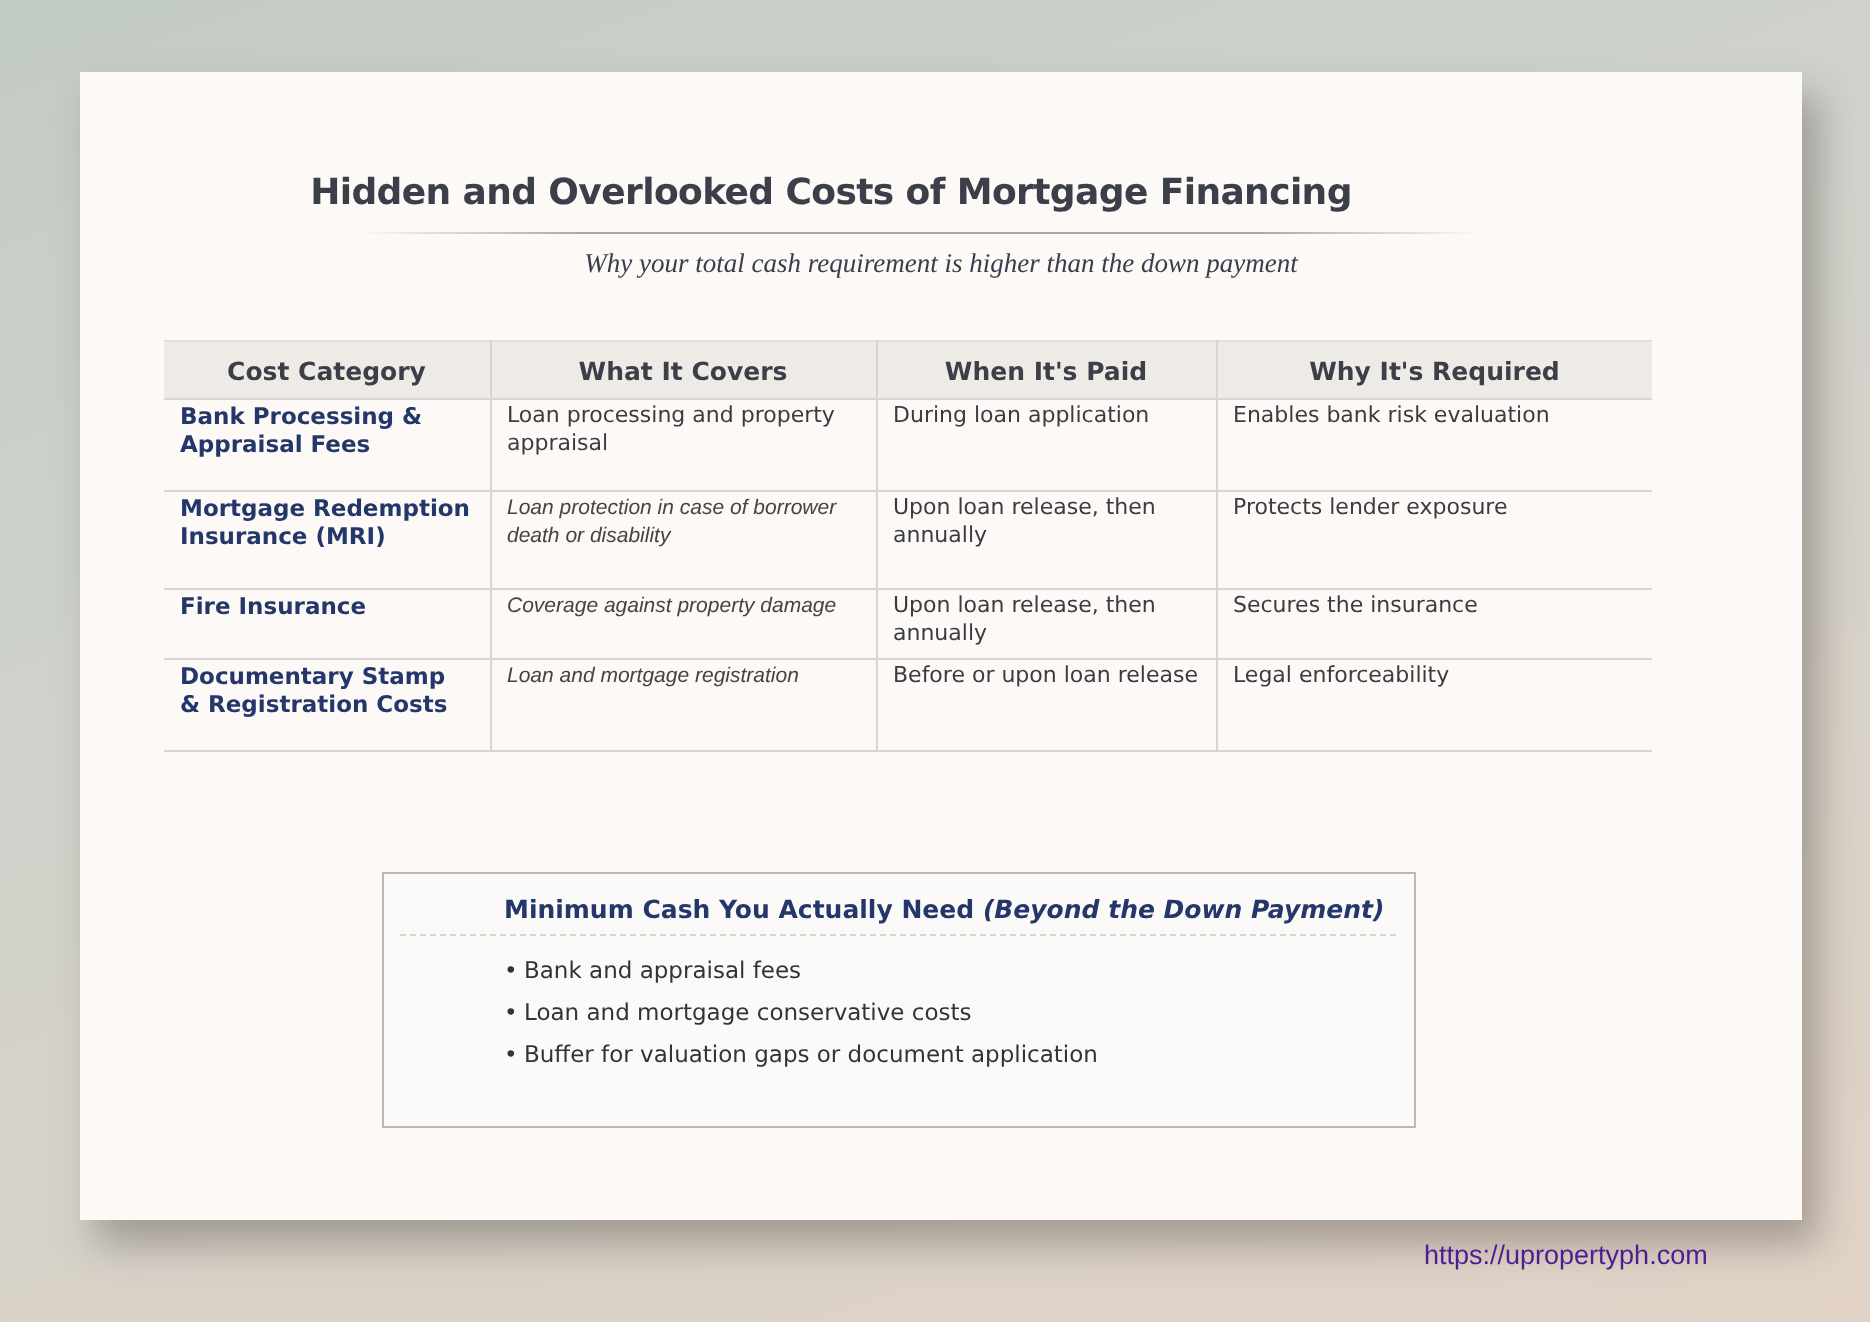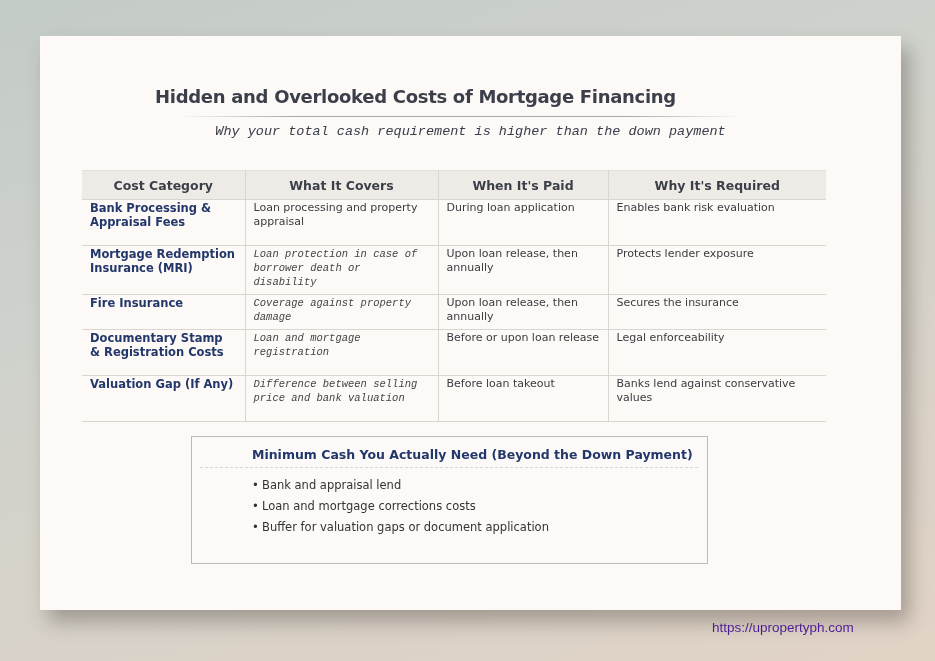--- a/index.html
+++ b/index.html
@@ -17,21 +17,21 @@
     position: absolute; left: 0; top: 50px; width: 751px; text-align: center;
     font-family: "DejaVu Sans", sans-serif; font-weight: bold;
     font-size: 18px; color: #3c3f4a; letter-spacing: -0.3px;
   }
   .title-rule {
     position: absolute; left: 140px; top: 80px; width: 560px; height: 1px;
     background: linear-gradient(90deg, rgba(150,150,150,0) 0%, #a8a8a8 20%, #a8a8a8 80%, rgba(150,150,150,0) 100%);
   }
   .subtitle {
     position: absolute; left: 0; top: 88px; width: 861px; text-align: center;
-    font-family: Liberation Mono, monospace; font-style: italic;
+    font-family: Liberation Serif, serif; font-style: italic;
     font-size: 13.5px; color: #3a3d4c;
   }
   table.costs {
     position: absolute; left: 42px; top: 134px; width: 744px;
     border-collapse: collapse; table-layout: fixed;
   }
   table.costs th {
     background: #eeebe7; color: #3c3f48; font-weight: bold;
     font-size: 12.5px; height: 28px; text-align: center;
     border-right: 1px solid #d9d6d2; border-bottom: 1px solid #d9d6d2;
@@ -39,31 +39,31 @@
   }
   table.costs th:last-child, table.costs td:last-child { border-right: none; }
   table.costs td {
     font-size: 11px; color: #3b3b40; vertical-align: top;
     padding: 1px 8px 0 8px; line-height: 14px;
     border-right: 1px solid #d9d6d2; border-bottom: 1px solid #d9d6d2;
   }
   table.costs td.cat {
     color: #23376a; font-weight: bold; font-size: 11.5px;
   }
-  table.costs td.cover { font-family: Liberation Mono, monospace; font-style: italic; font-size: 10.5px; color: #444; }
+  table.costs td.cover { font-family: Liberation Sans, sans-serif; font-style: italic; font-size: 10.5px; color: #444; }
   .box {
     position: absolute; left: 151px; top: 400px; width: 515px; height: 126px;
     border: 1px solid #bdbab6; background: #fcfaf8;
   }
   .box-title {
     position: absolute; left: 60px; top: 10px;
     font-family: "DejaVu Sans", sans-serif; font-weight: bold;
     font-size: 12.5px; color: #23376a;
   }
-  .box-title .it { }
+  .box-title .it { font-style: italic; }
   .box-rule {
     position: absolute; left: 8px; top: 30px; width: 498px; height: 0;
     border-top: 1px dashed #d8d5d1;
   }
   .box ul {
     position: absolute; left: 60px; top: 38px; margin: 0; padding: 0; list-style: none;
   }
   .box li {
     font-size: 11.5px; color: #333; height: 21px; line-height: 21px;
   }
@@ -114,35 +114,29 @@
         <td class="cover">Coverage against property damage</td>
         <td>Upon loan release, then annually</td>
         <td>Secures the insurance</td>
       </tr>
       <tr style="height:46px">
         <td class="cat">Documentary Stamp &amp; Registration Costs</td>
         <td class="cover">Loan and mortgage registration</td>
         <td>Before or upon loan release</td>
         <td>Legal enforceability</td>
       </tr>
-      <tr style="height:46px">
-        <td class="cat">Valuation Gap (If Any)</td>
-        <td class="cover">Difference between selling price and bank valuation</td>
-        <td>Before loan takeout</td>
-        <td>Banks lend against conservative values</td>
-      </tr>
     </tbody>
   </table>
 
   <div class="box">
     <div class="box-title">
       <span>Minimum Cash You Actually Need </span><span class="it">(Beyond the Down Payment)</span>
     </div>
     <div class="box-rule"></div>
     <ul>
-      <li><span class="dot">•</span><span>Bank and appraisal lend</span></li>
-      <li><span class="dot">•</span><span>Loan and mortgage corrections costs</span></li>
+      <li><span class="dot">•</span><span>Bank and appraisal fees</span></li>
+      <li><span class="dot">•</span><span>Loan and mortgage conservative costs</span></li>
       <li><span class="dot">•</span><span>Buffer for valuation gaps or document application</span></li>
     </ul>
   </div>
 </div>
 
 <div class="url">https://upropertyph.com</div>
 
 </body></html>

